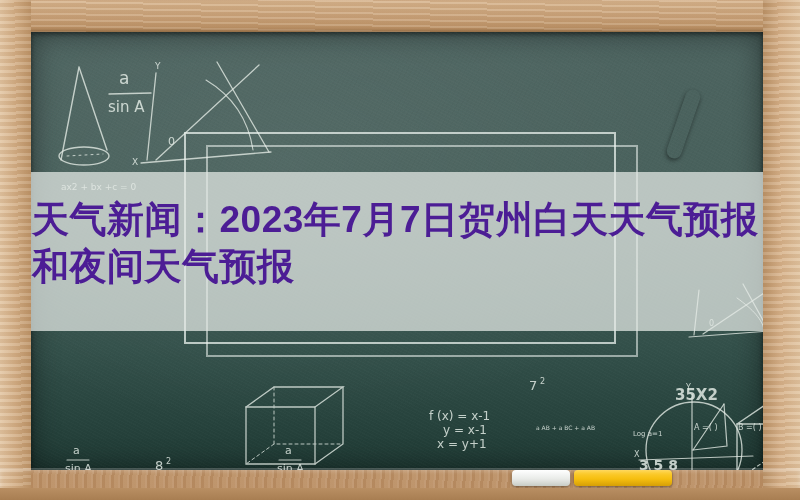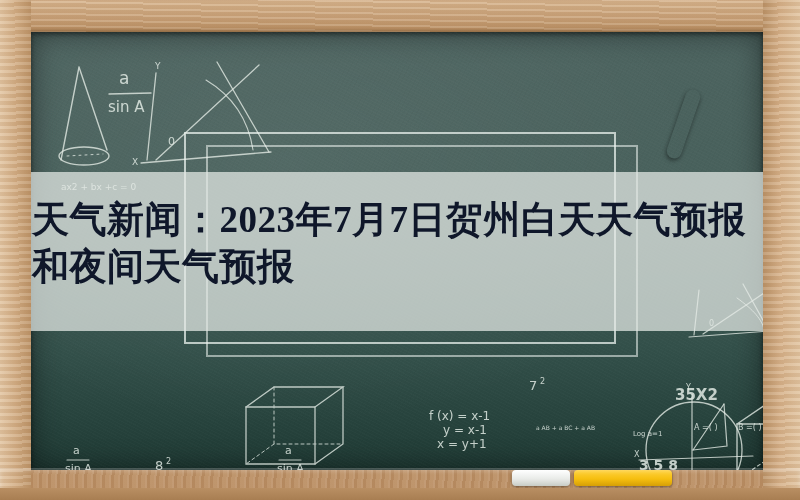--- a/index.html
+++ b/index.html
@@ -87,22 +87,22 @@
   .rect-outer{left:184px;top:132px;width:428px;height:208px;}
   .rect-inner{left:206px;top:145px;width:428px;height:208px;border-color:rgba(240,246,242,.55);}
 
   
   .band{
     position:absolute;left:0;top:172px;width:800px;height:159px;
     background:rgba(226,232,228,.74);
   }
   .headline{
     position:absolute;left:32px;top:196px;width:745px;
-    color:#0f172a;
-    font-family:Liberation Serif, serif;
+    color:#4c1d95;
+    font-family:Liberation Sans, sans-serif;
     font-size:37px;line-height:47px;font-weight:700;
     letter-spacing:.5px;white-space:pre-wrap;
   }
 
   
   .chalk-yellow-top{
     position:absolute;left:676px;top:88px;width:15px;height:72px;
     border-radius:8px;
     background:linear-gradient(100deg,#c9a12b 0%,#f3d87a 30%,#e8c css 50%,#d9b53f 75%,#a8841f 100%);
     transform:rotate(19deg);

